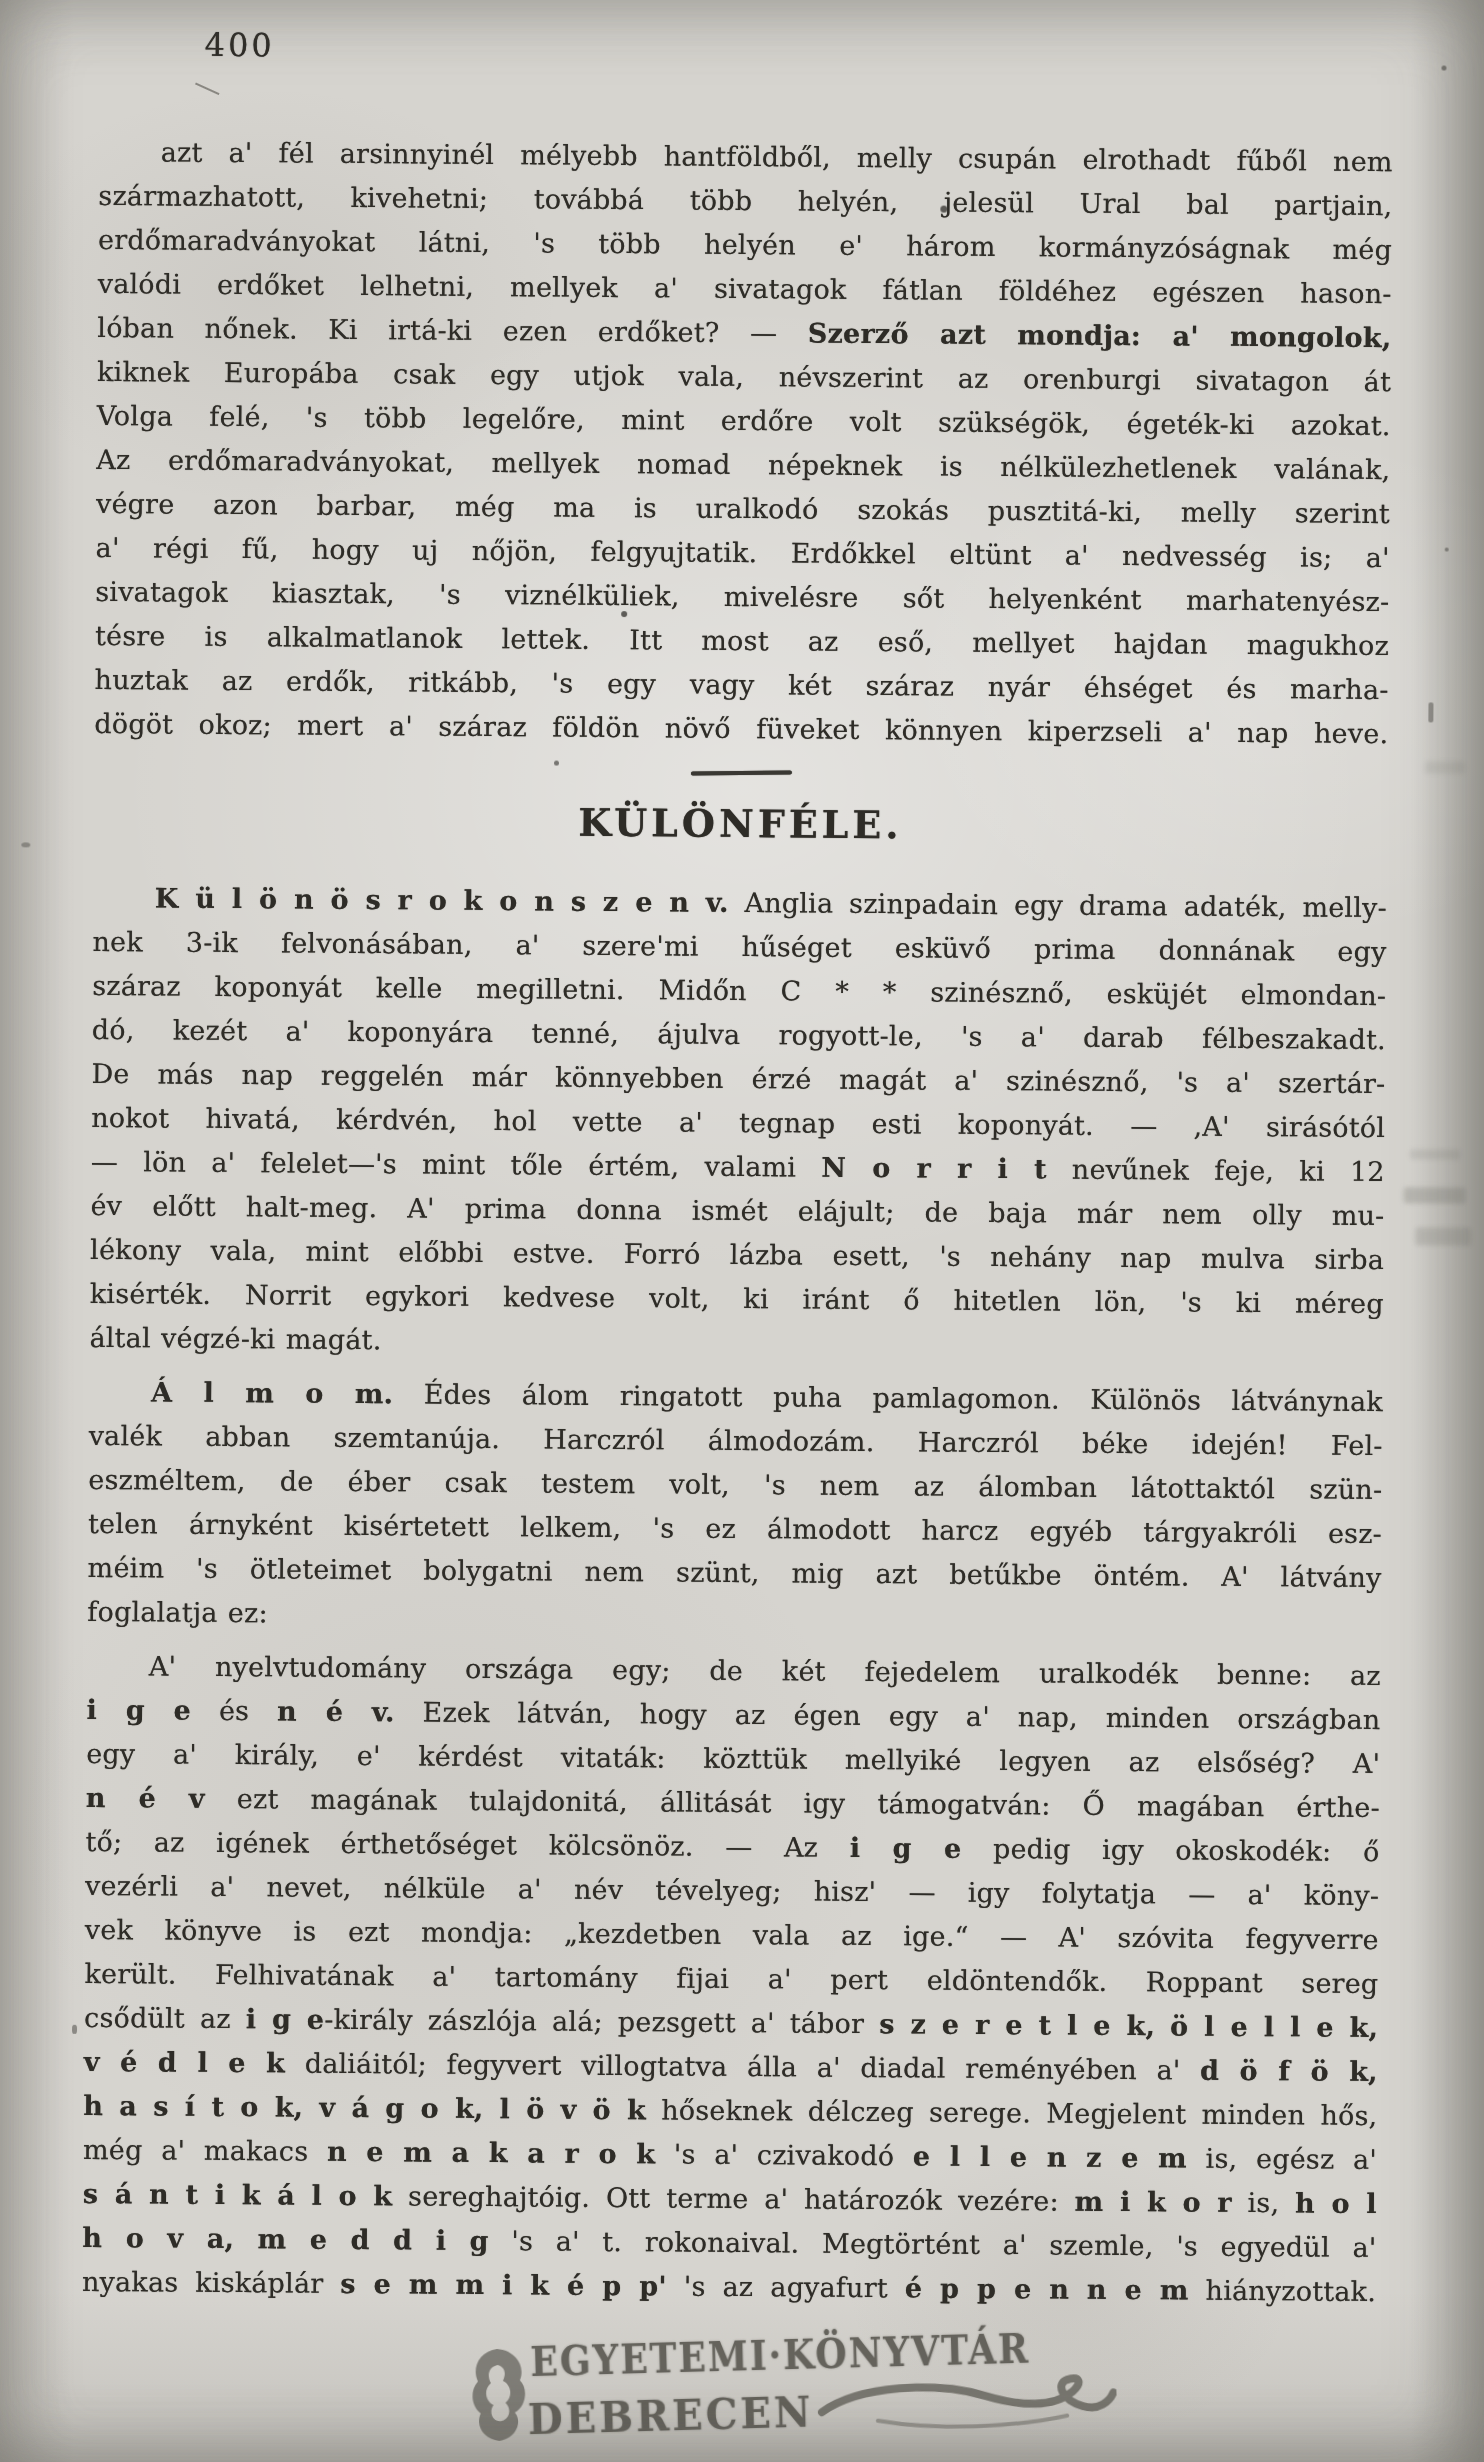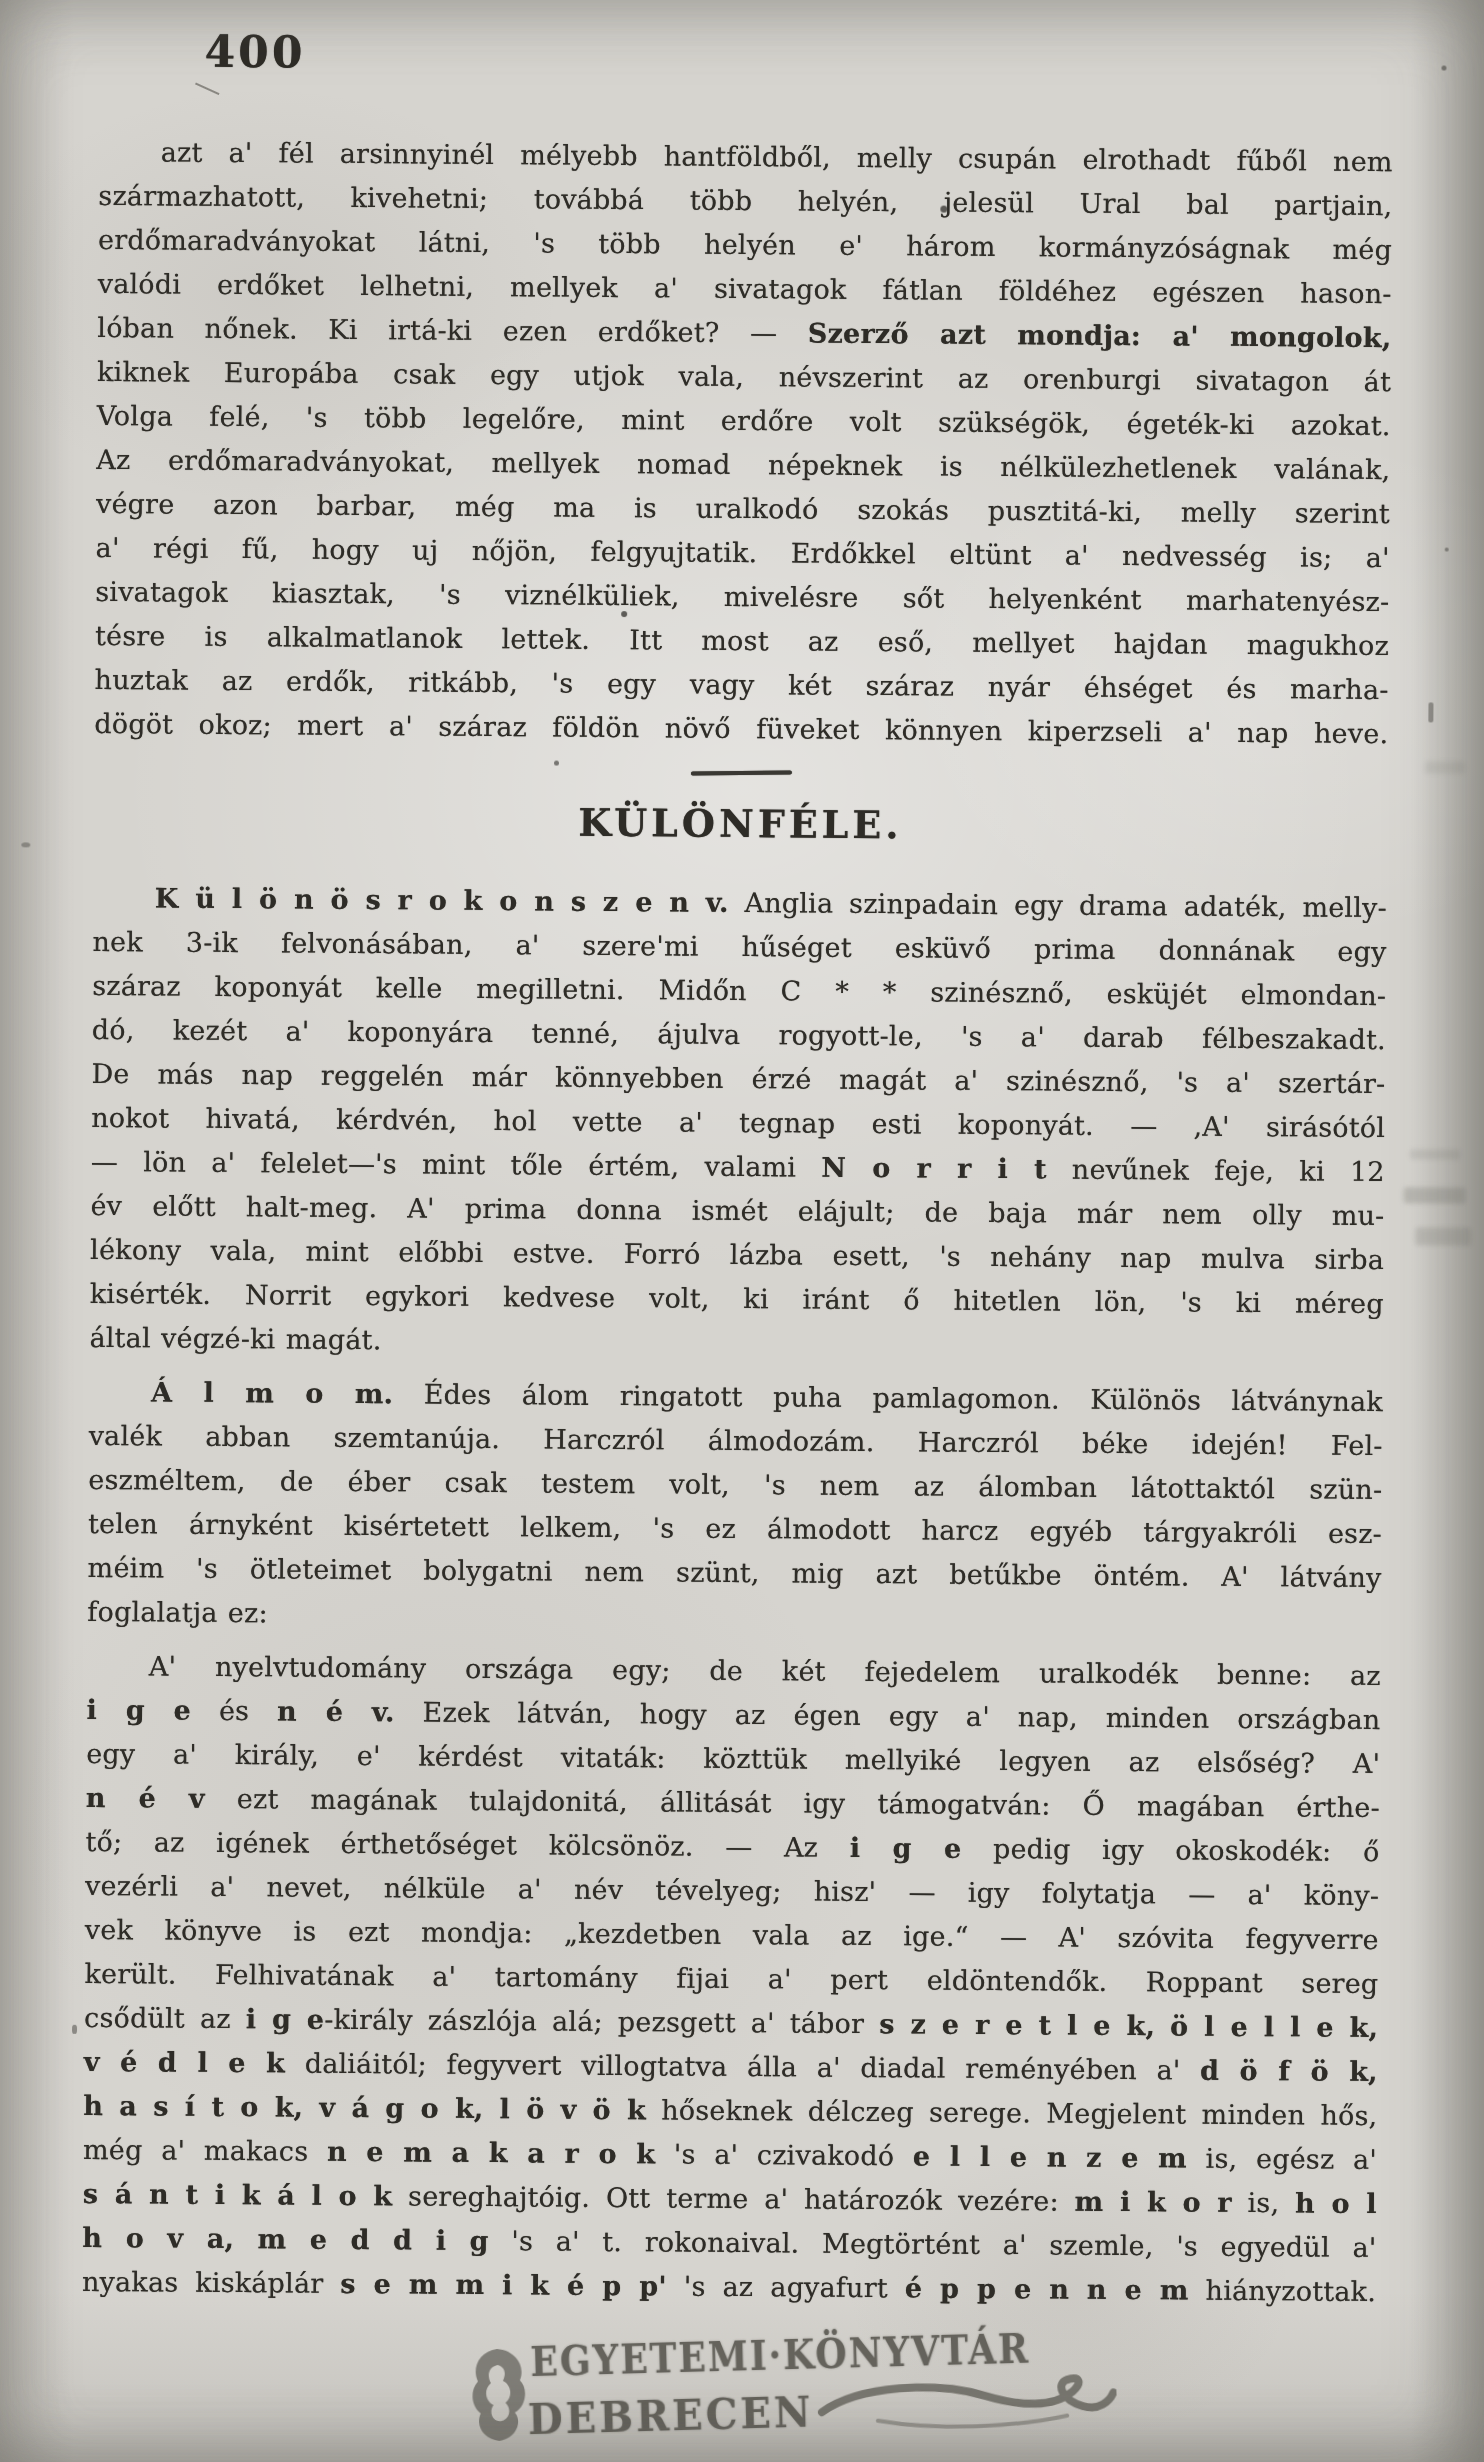--- a/index.html
+++ b/index.html
@@ -31,21 +31,21 @@
       radial-gradient(517px 378px at 85% 28%, rgba(255,255,255,0.20), transparent 70%),
       radial-gradient(617px 517px at 30% 74%, rgba(125,122,114,0.09), transparent 70%),
       radial-gradient(318px 219px at 72% 93%, rgba(120,116,108,0.10), transparent 70%);
   }
   .content {
     position:absolute; left:0; top:0; width:1485px; height:2463px;
     transform:rotate(0.45deg); transform-origin:742px 0;
   }
   .page-number {
     position:absolute; left:205px; top:30px;
-    font-size:44px; font-weight:bold; letter-spacing:3px;
+    font-size:32px; font-weight:normal; letter-spacing:3px;
     text-shadow:0 0 1px rgba(46,44,39,0.7);
   }
   .text-block {
     position:absolute; left:100px; top:135px; width:1294px;
     font-size:27px; line-height:44px;
     text-shadow:0 0 0.8px rgba(46,44,39,0.65);
   }
   .para { margin:0; }
   .para + .para { margin-top:10px; }
   .line {

